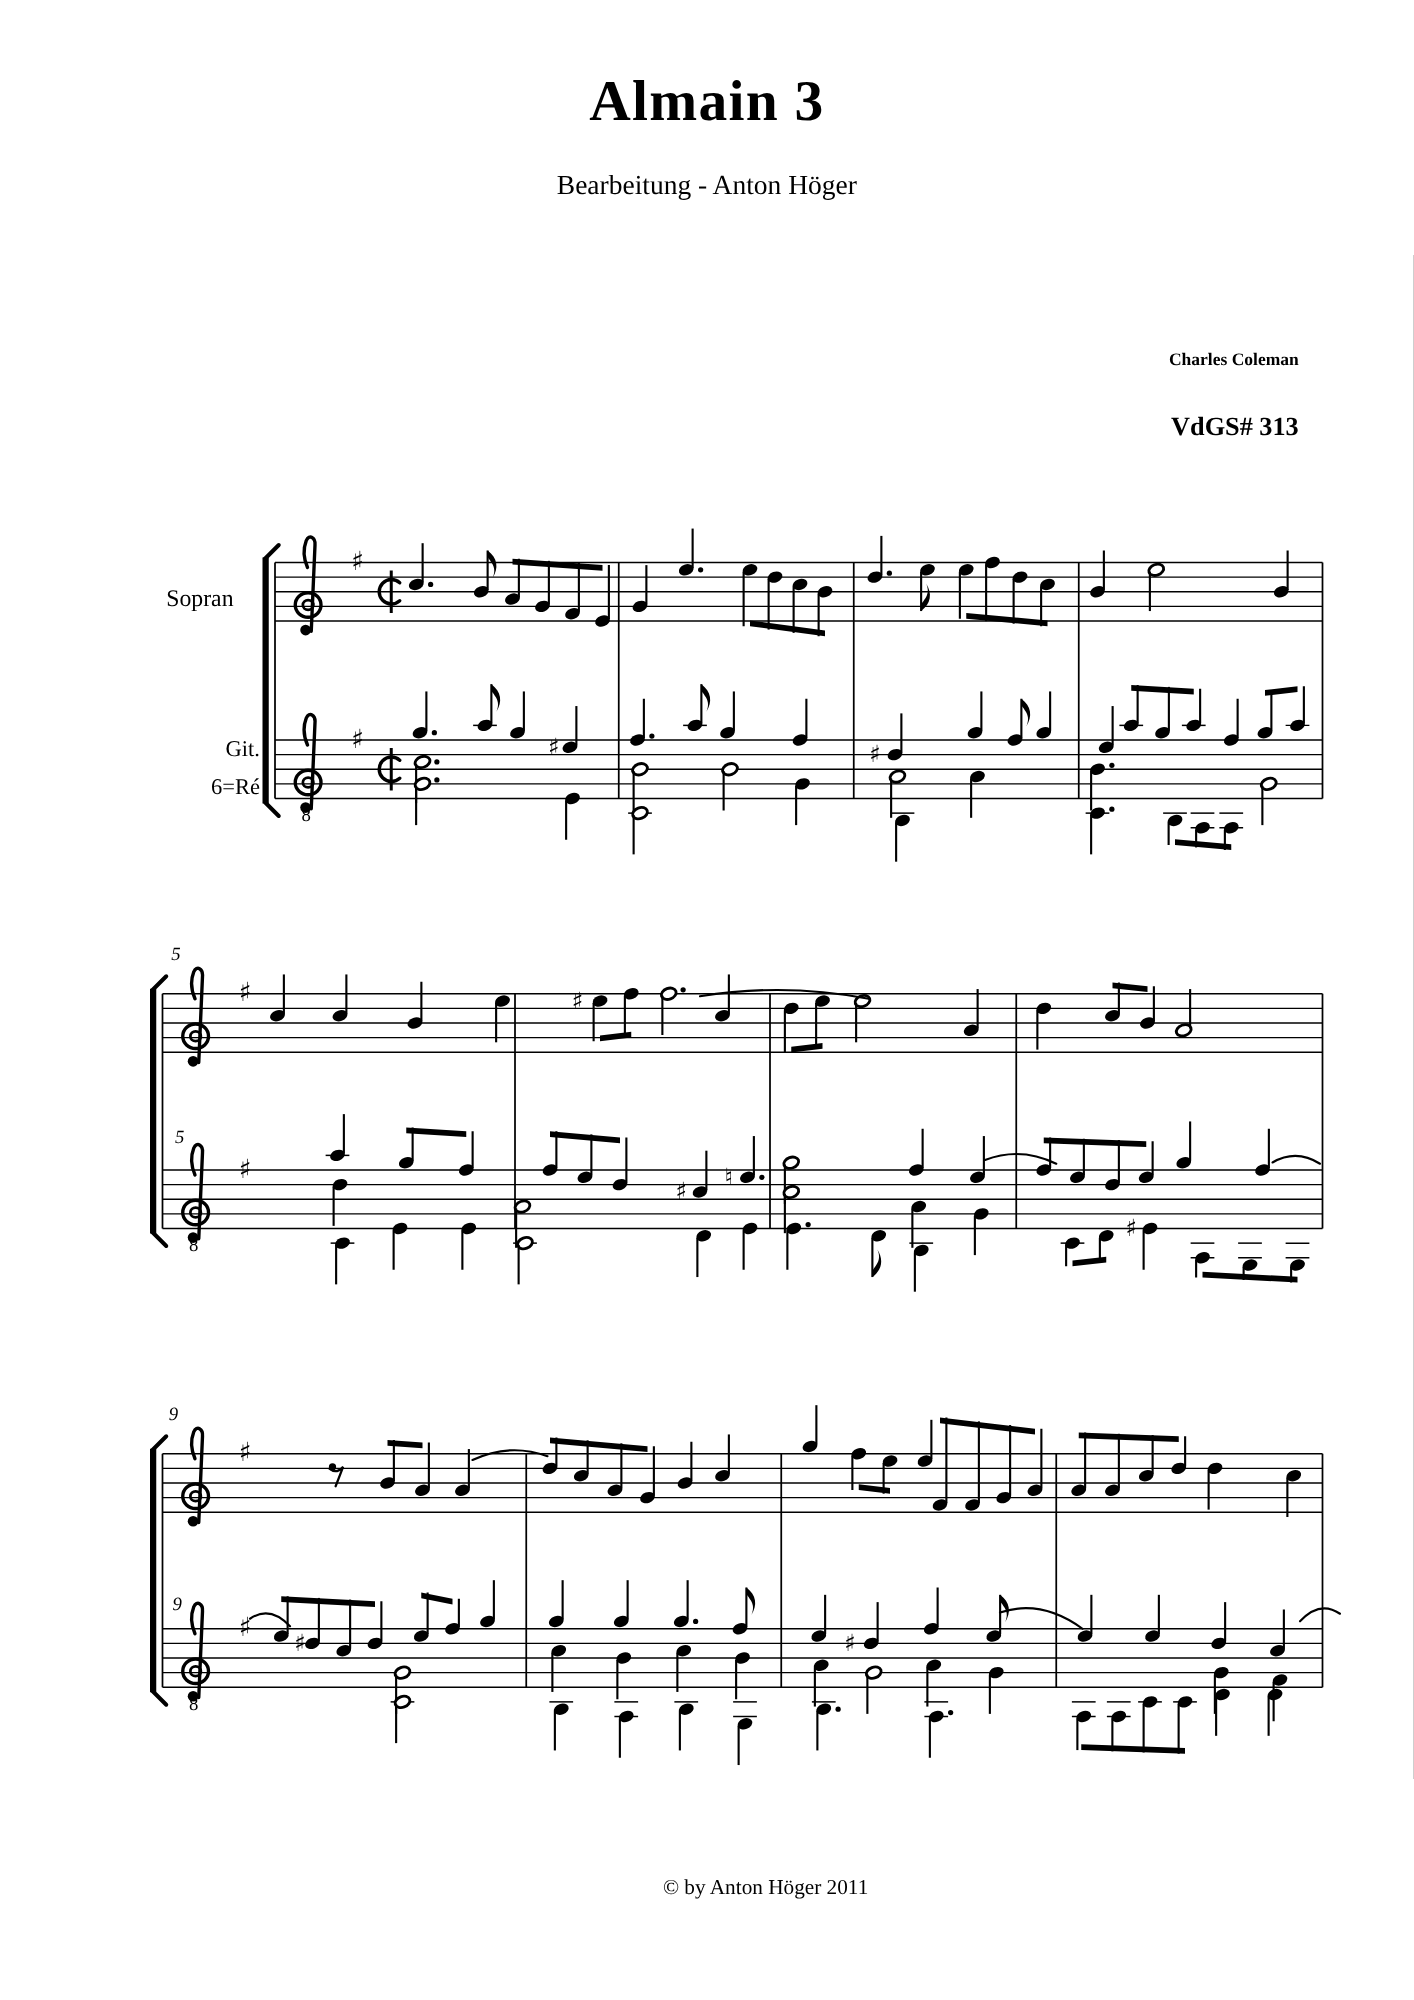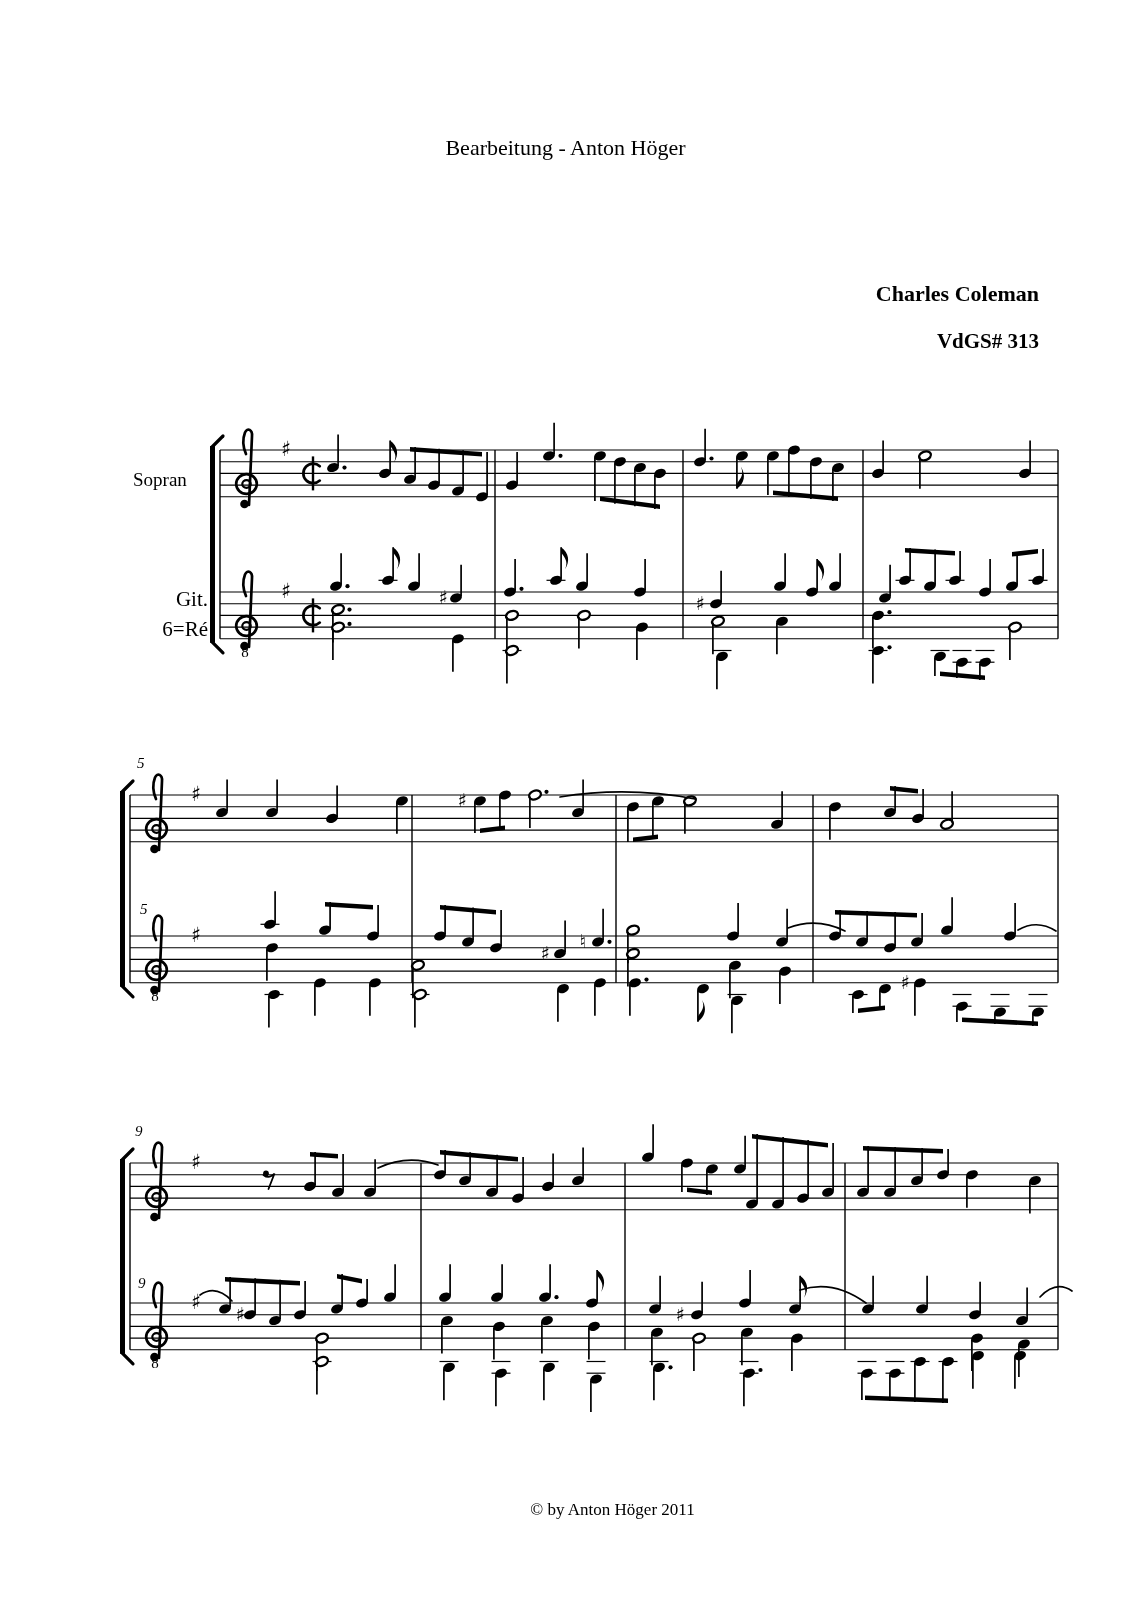--- a/index.html
+++ b/index.html
@@ -4,24 +4,24 @@
 <style>
   html,body{margin:0;padding:0;background:#888;}
   .page{
     position:relative;width:1131px;height:1600px;background:#ffffff;
     margin:0 auto;font-family:"Liberation Serif","DejaVu Serif",serif;color:#000;
     overflow:hidden;
   }
   .abs{position:absolute;}
   .title{top:54px;left:0;width:100%;text-align:center;font-size:46px;font-weight:bold;letter-spacing:1px;}
   .subtitle{top:135px;left:0;width:100%;text-align:center;font-size:22px;}
-  .composer{top:281px;right:92px;font-size:22px;font-weight:bold;text-align:right;margin-left:20px;}
+  .composer{top:281px;right:92px;font-size:14px;font-weight:bold;text-align:right;margin-left:20px;}
   .catalog{top:329px;right:92px;font-size:21px;text-align:right;font-weight:bold;}
   .label-sopran{top:449px;left:133px;font-size:19px;margin-top:20px;}
-  .label-git{top:584px;left:128px;width:80px;text-align:right;font-size:21px;line-height:30px;}
+  .label-git{top:584px;left:128px;width:80px;text-align:right;font-size:18px;line-height:30px;}
   .footer{top:1500px;left:0;width:100%;text-align:center;font-size:17px;margin-left:47px;}
   svg.score{position:absolute;left:0;top:0;}
 </style>
 </head>
 <body>
 
 <div class="page">
   <svg class="score" width="1131" height="1600" viewBox="0 0 1131 1600">
       <g>
         <rect x="210" y="446" width="5" height="196.79999999999995" fill="#000000"></rect>
@@ -583,20 +583,21 @@
           <line x1="1014.9" y1="1357.15" x2="1014.9" y2="1388.65" stroke="#000000" stroke-width="1.7"></line>
           <text x="240" y="1320.7" font-size="19" font-family="&quot;DejaVu Sans&quot;,sans-serif" fill="#000000" text-anchor="middle">♯</text>
           <text x="680" y="1320.7" font-size="19" font-family="&quot;DejaVu Sans&quot;,sans-serif" fill="#000000" text-anchor="middle">♯</text>
           <path d="M 200,1295 Q 216,1284 232,1301" stroke="#000000" stroke-width="1.7" fill="none" stroke-linecap="round"></path>
           <path d="M 800,1290 Q 833,1279 866,1303" stroke="#000000" stroke-width="1.7" fill="none" stroke-linecap="round"></path>
           <path d="M 1040,1297 Q 1056,1280 1072,1291" stroke="#000000" stroke-width="1.7" fill="none" stroke-linecap="round"></path>
         </g>
       </g>
     </svg>
 
+  <div class="abs title">Almain 3</div>
   <div class="abs subtitle">Bearbeitung - Anton Höger</div>
   <div class="abs composer">Charles Coleman</div>
   <div class="abs catalog">VdGS# 313</div>
 
   <div class="abs label-sopran">Sopran</div>
   <div class="abs label-git">
     <div>Git.</div>
     <div>6=Ré</div>
   </div>
 

